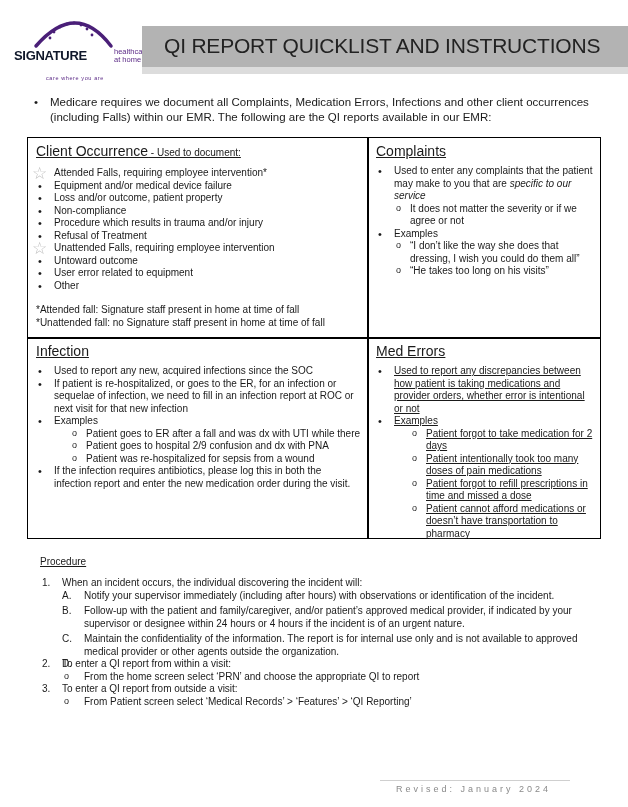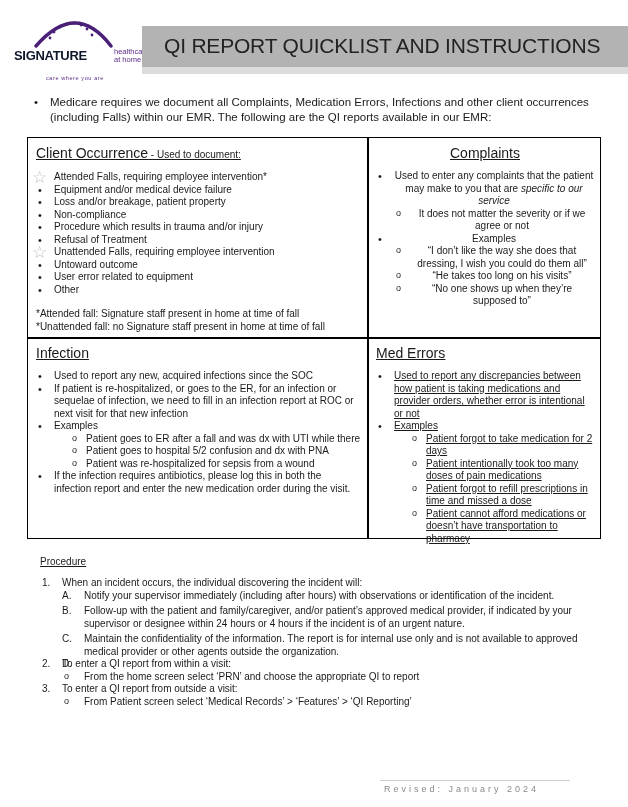--- a/index.html
+++ b/index.html
@@ -14,42 +14,42 @@
     .title-bar { position: absolute; left: 142px; top: 26px; width: 486px; height: 41px; background: #b3b3b3; }
     .title-bar-bottom { position: absolute; left: 142px; top: 67px; width: 486px; height: 7px; background: #dcdcdc; }
     .title { position: absolute; left: 164px; top: 34px; font-size: 21px; color: #222; letter-spacing: -0.2px; }
     .intro { position: absolute; left: 34px; top: 95px; width: 560px; font-size: 11.5px; line-height: 15px; }
     .intro .bullet { position: absolute; left: 0; top: 0; }
     .intro .txt { margin-left: 16px; }
     .grid { position: absolute; left: 27px; top: 137px; width: 574px; height: 402px; border: 1.5px solid #000; box-sizing: border-box; }
     .vline { position: absolute; left: 339px; top: 0; width: 1.5px; height: 100%; background: #000; }
     .hline { position: absolute; left: 0; top: 199px; width: 100%; height: 1.5px; background: #000; }
     .cell { position: absolute; font-size: 10px; line-height: 12.5px; }
-    .cell h2 { margin: 0 0 4px 0; font-weight: normal; font-size: 14px; text-decoration: underline; line-height: 25px; }
+    .cell h2 { margin: 0 0 4px 0; font-weight: normal; font-size: 14px; text-decoration: underline; line-height: 20px; }
     .cell h2 .sub { text-decoration: none; font-size: 10px; display: inline; }
     ul { margin: 0; padding: 0; list-style: none; }
     li { position: relative; padding-left: 18px; }
     li.b::before { content: "•"; position: absolute; left: 2px; top: 0; font-size: 11px; }
     li.o { padding-left: 34px; }
     li.o::before { content: "o"; position: absolute; left: 20px; top: -1px; font-size: 9px; }
     li.o2 { padding-left: 50px; }
     li.o2::before { content: "o"; position: absolute; left: 36px; top: -1px; font-size: 9px; }
     li.star { padding-left: 18px; }
     li.star .star-icon { position: absolute; left: -4px; top: -2px; color: #bfbfbf; font-size: 17px; line-height: 17px; }
     .notes { margin-top: 12px; }
     .procedure { position: absolute; left: 40px; top: 553px; width: 560px; font-size: 10px; line-height: 12.5px; }
     .procedure h2 { margin: 0 0 6px 0; font-weight: normal; font-size: 10px; text-decoration: underline; line-height: 18px; }
     .proc-item { position: relative; padding-left: 22px; }
     .proc-item .num { position: absolute; left: 2px; top: 0; }
     .proc-sub { position: relative; padding-left: 44px; }
     .proc-sub .num { position: absolute; left: 22px; top: 0; }
     .proc-o { position: relative; padding-left: 44px; }
     .proc-o .num { position: absolute; left: 24px; top: -1px; font-size: 9px; }
     .footer-line { position: absolute; left: 380px; top: 780px; width: 190px; height: 1px; background: #cfcfcf; }
-    .footer { position: absolute; left: 384px; top: 784px; font-size: 9px; letter-spacing: 3px; color: #8a8a8a; }
+    .footer { position: absolute; left: 396px; top: 784px; font-size: 9px; letter-spacing: 3px; color: #8a8a8a; }
   </style>
 </head>
 <body>
 
 <div class="logo">
   <svg width="140" height="45" viewBox="0 0 140 45">
     <path d="M30 38 Q70 -8 105 38" stroke="#4a1f78" stroke-width="3.5" fill="none" stroke-linecap="round"></path>
     <circle cx="44" cy="30" r="1.4" fill="#4a1f78"></circle>
     <circle cx="48" cy="24" r="1.4" fill="#4a1f78"></circle>
     <circle cx="54" cy="19" r="1.4" fill="#4a1f78"></circle>
@@ -78,55 +78,54 @@
 
 <div class="grid">
   <div class="vline"></div>
   <div class="hline"></div>
 
   <div class="cell" style="left:8px; top:3px; width:325px;">
     <h2><span>Client Occurrence</span><span class="sub"> - Used to document:</span></h2>
     <ul>
       <li class="star"><span class="star-icon">☆</span><span>Attended Falls, requiring employee intervention*</span></li>
       <li class="b">Equipment and/or medical device failure</li>
-      <li class="b">Loss and/or breakage, patient property</li>
+      <li class="b">Loss and/or outcome, patient property</li>
       <li class="b">Non-compliance</li>
       <li class="b">Procedure which results in trauma and/or injury</li>
       <li class="b">Refusal of Treatment</li>
       <li class="star"><span class="star-icon">☆</span><span>Unattended Falls, requiring employee intervention</span></li>
       <li class="b">Untoward outcome</li>
       <li class="b">User error related to equipment</li>
       <li class="b">Other</li>
     </ul>
     <div class="notes">
       <div>*Attended fall: Signature staff present in home at time of fall</div>
       <div>*Unattended fall: no Signature staff present in home at time of fall</div>
     </div>
   </div>
 
-  <div class="cell" style="left:348px; top:3px; width:218px;text-align:center;">
+  <div class="cell" style="left:348px; top:3px; width:218px;">
     <h2>Complaints</h2>
     <ul>
       <li class="b"><span>Used to enter any complaints that the patient may make to you that are </span><em>specific to our service</em></li>
       <li class="o">It does not matter the severity or if we agree or not</li>
       <li class="b">Examples</li>
       <li class="o">“I don’t like the way she does that dressing, I wish you could do them all”</li>
       <li class="o">“He takes too long on his visits”</li>
-      <li class="o">“No one shows up when they’re supposed to”</li>
     </ul>
   </div>
 
   <div class="cell" style="left:8px; top:203px; width:325px;">
     <h2>Infection</h2>
     <ul>
       <li class="b">Used to report any new, acquired infections since the SOC</li>
       <li class="b">If patient is re-hospitalized, or goes to the ER, for an infection or sequelae of infection, we need to fill in an infection report at ROC or next visit for that new infection</li>
       <li class="b">Examples</li>
       <li class="o2">Patient goes to ER after a fall and was dx with UTI while there</li>
-      <li class="o2">Patient goes to hospital 5/2 confusion and dx with PNA</li>
+      <li class="o2">Patient goes to hospital 2/9 confusion and dx with PNA</li>
       <li class="o2">Patient was re-hospitalized for sepsis from a wound</li>
       <li class="b">If the infection requires antibiotics, please log this in both the infection report and enter the new medication order during the visit.</li>
     </ul>
   </div>
 
   <div class="cell" style="left:348px; top:203px; width:218px;text-decoration:underline;">
     <h2>Med Errors</h2>
     <ul>
       <li class="b">Used to report any discrepancies between how patient is taking medications and provider orders, whether error is intentional or not</li>
       <li class="b">Examples</li>

